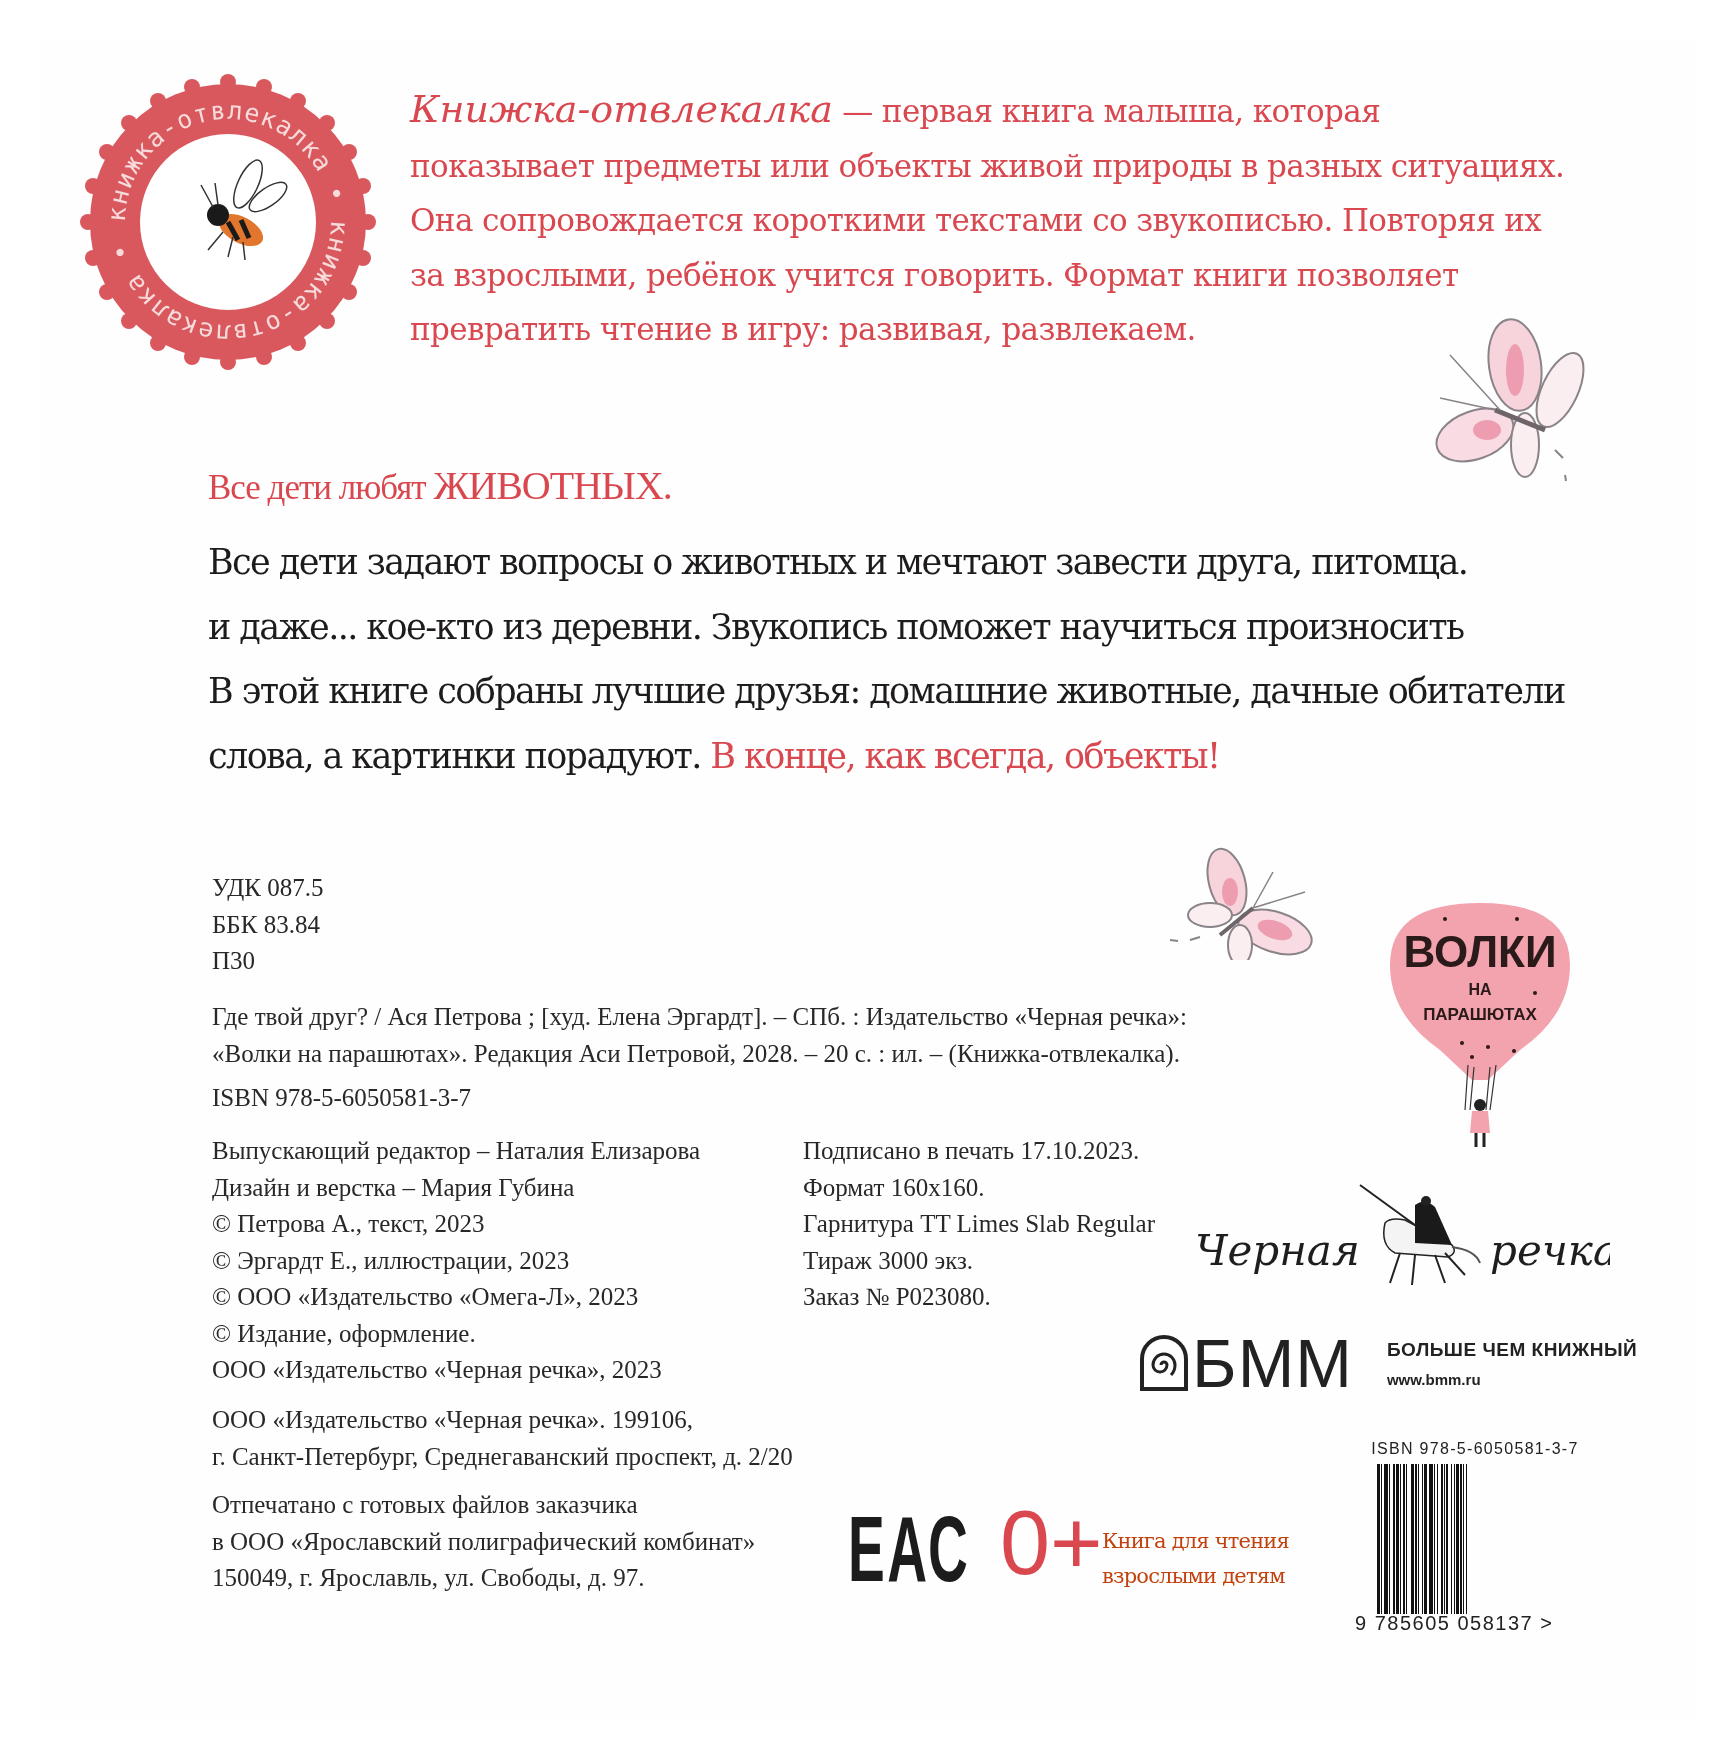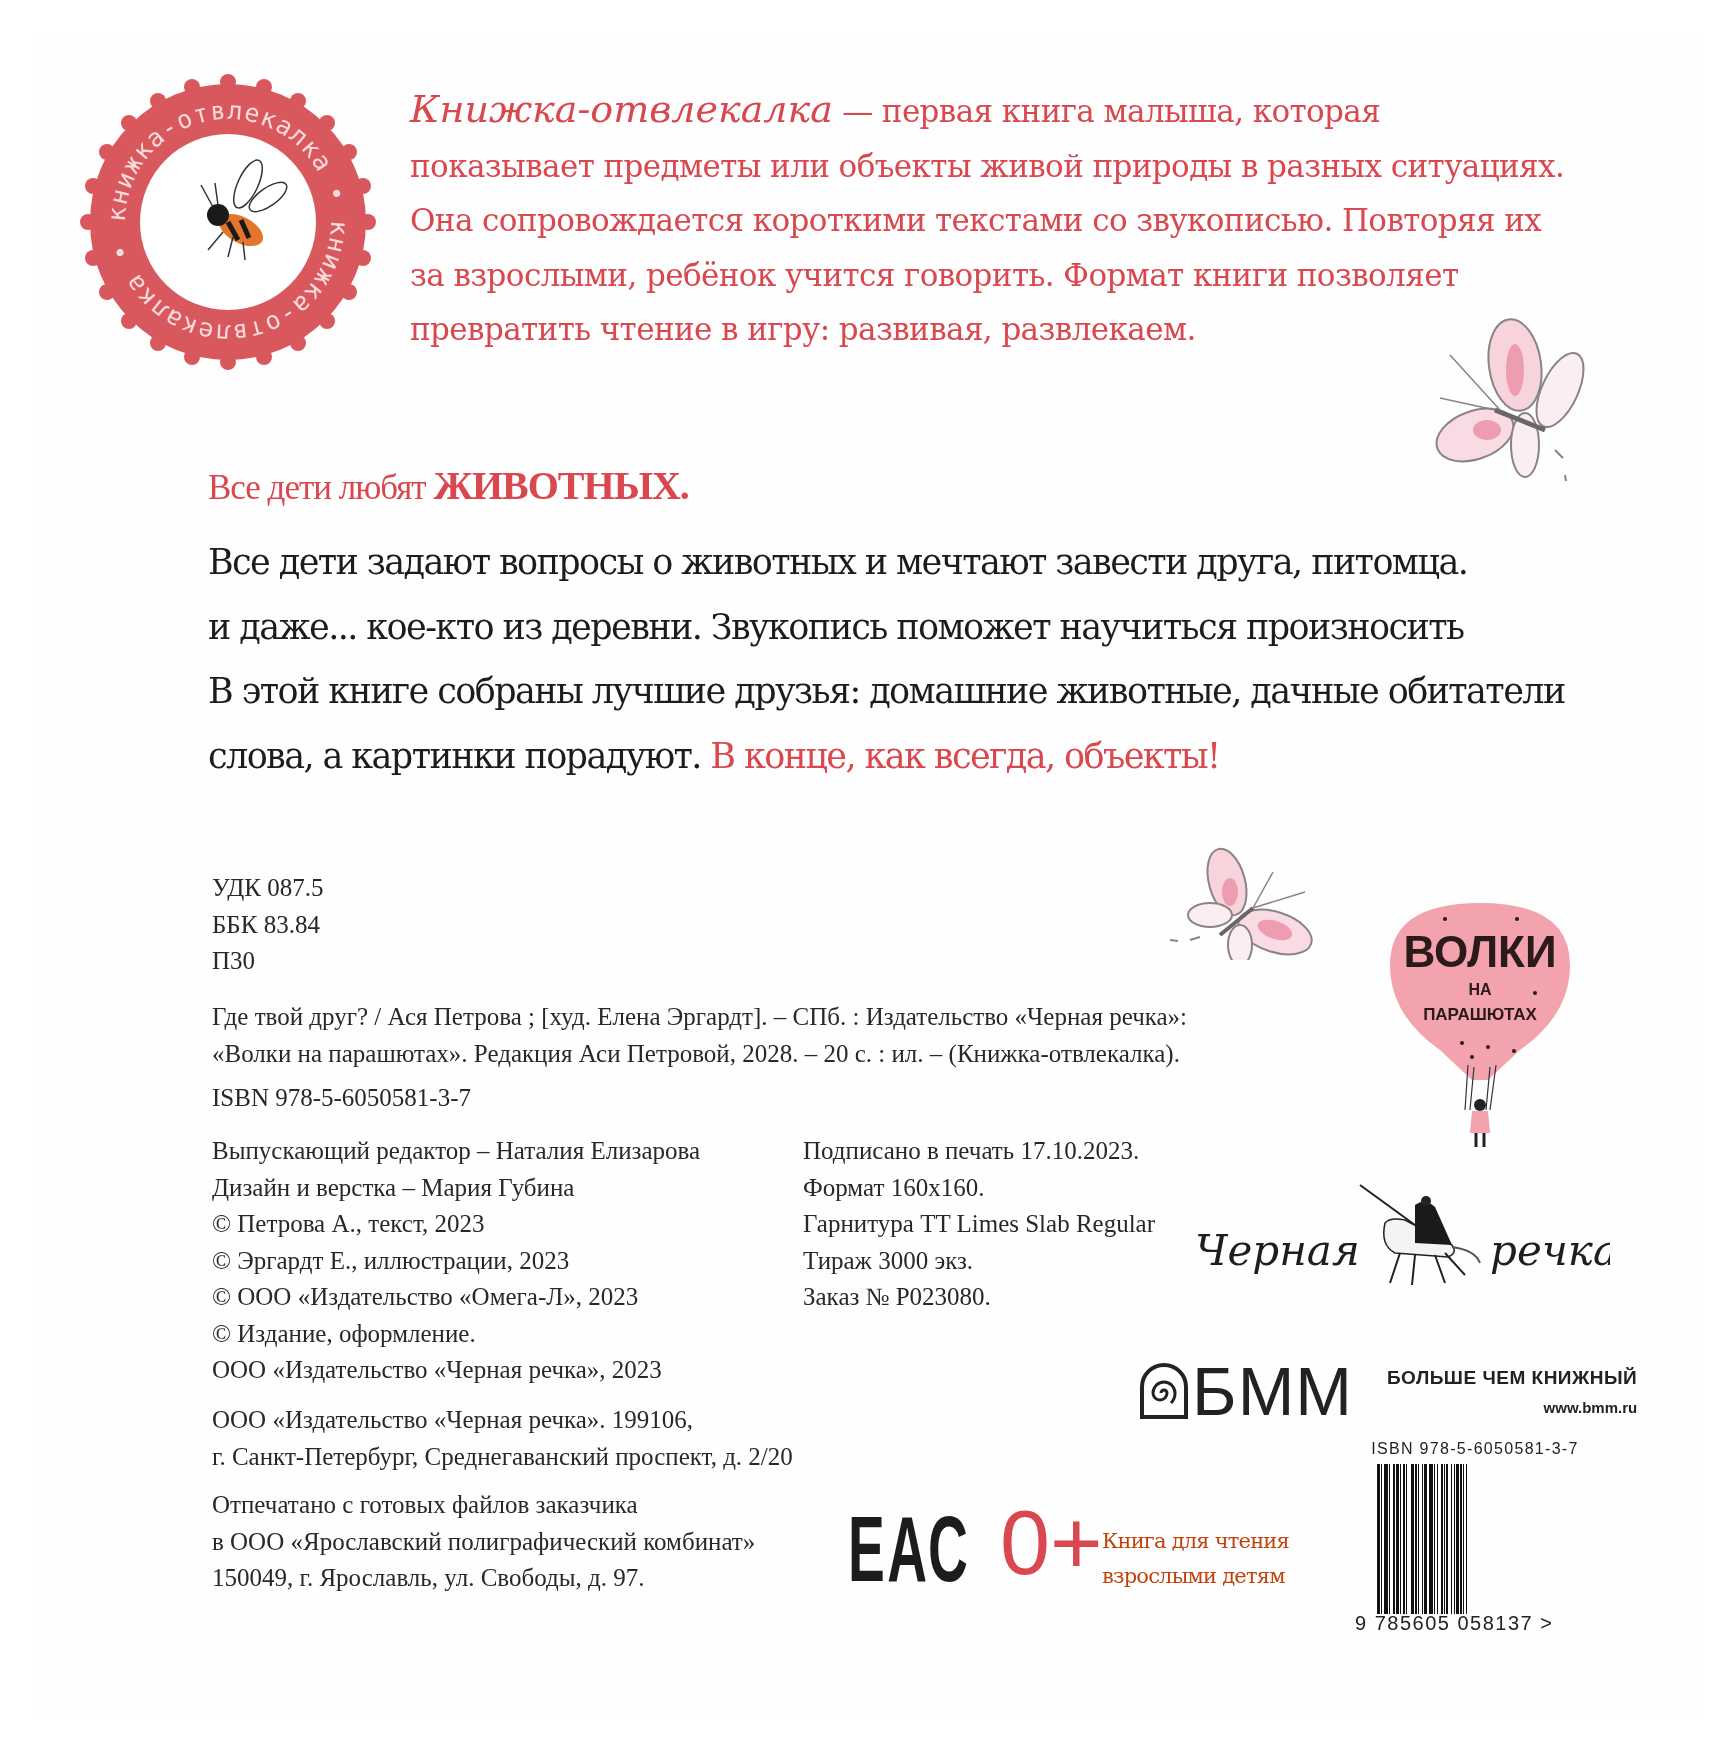--- a/index.html
+++ b/index.html
@@ -12,38 +12,38 @@
   
   .stamp { left: 78px; top: 72px; width: 300px; height: 300px; }
 
   
   .intro { left: 410px; top: 82px; width: 1150px; font-size: 31px; line-height: 54.5px; color: #d9474f; font-family: "DejaVu Serif", serif; letter-spacing: -0.6px; }
   .intro .script { font-family: "DejaVu Serif", serif; font-style: italic; font-size: 38px; letter-spacing: 0px; }
   .intro div { white-space: nowrap; }
 
   
   .headline { left: 208px; top: 462px; font-size: 35px; color: #d9474f; white-space: nowrap; letter-spacing: -1px; font-family: "Liberation Serif", serif; }
-  .headline b { font-weight: bold; font-size: 40px; }
+  .headline b { font-weight: normal; font-size: 40px; }
   .body { left: 208px; top: 530px; width: 1380px; font-size: 35px; line-height: 64.5px; color: #1e1b1b; font-family: "DejaVu Serif", serif; letter-spacing: -1.6px; }
   .body div { white-space: nowrap; }
 
   
   .imprint { font-family: "Liberation Serif", serif; font-size: 25px; color: #2a2727; line-height: 36.5px; white-space: nowrap; }
   .codes { left: 212px; top: 870px; }
   .bib { left: 212px; top: 999px; }
   .isbn-line { left: 212px; top: 1080px; }
   .credits { left: 212px; top: 1133px; }
   .pub { left: 212px; top: 1402px; }
   .printed { left: 212px; top: 1487px; }
   .print-info { left: 803px; top: 1133px; }
 
   
   .volki { left: 1370px; top: 895px; width: 220px; height: 260px; }
   .chernaya { left: 1190px; top: 1175px; width: 420px; height: 120px; }
-  .bmm { left: 1140px; top: 1358px; height: 66px; display: flex; align-items: center; text-align: right; }
+  .bmm { left: 1140px; top: 1330px; height: 66px; display: flex; align-items: center; }
   .bmm-mark { width: 48px; height: 56px; border: 4px solid #222; border-top-left-radius: 24px; border-top-right-radius: 24px; border-bottom: 4px solid #222; position: relative; box-sizing: border-box; }
   .bmm-letters { font-family: "Liberation Sans", sans-serif; font-size: 68px; color: #222; margin-left: 4px; letter-spacing: 1px; line-height: 66px; }
   .bmm-text { margin-left: 34px; font-family: Liberation Sans, sans-serif; }
   .bmm-slogan { font-size: 19px; font-weight: bold; color: #222; letter-spacing: 0.5px; }
   .bmm-url { font-size: 15px; font-weight: bold; color: #222; margin-top: 10px; }
 
   
   .barcode { left: 1355px; top: 1440px; width: 240px; }
   .bc-isbn { font-family: "Liberation Sans", sans-serif; font-size: 16px; letter-spacing: 1.3px; color: #222; text-align: center; }
   .bc-bars { height: 150px; margin-top: 6px; margin-left: 22px; display: flex; align-items: stretch; }

